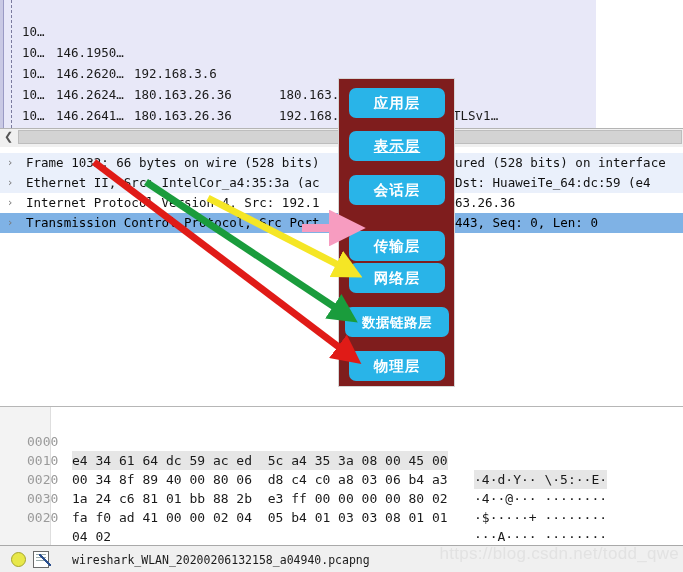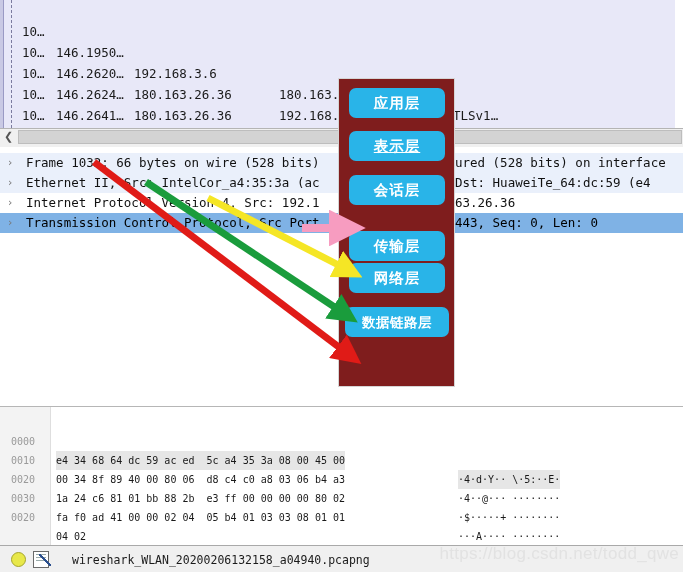--- a/index.html
+++ b/index.html
@@ -15,21 +15,21 @@
     width: 683px;
     height: 572px;
     overflow: hidden;
     background: #ffffff;
   }
 
   
   .packet-list {
     position: absolute;
     left: 0; top: 0;
-    width: 675px; height: 128px;
+    width: 596px; height: 128px;
     background: #e8e8f8;
     overflow: hidden;
   }
   .pl-leftedge {
     position: absolute;
     left: 0; top: 0; width: 3px; height: 128px;
     background: #c9c9e4;
     border-right: 1px solid #9a9ac4;
   }
   .pl-focus {
@@ -123,24 +123,24 @@
     overflow: hidden;
   }
   .hex-gutter {
     position: absolute;
     left: 0; top: 0; width: 50px; height: 139px;
     background: #f3f3f3;
     border-right: 1px solid #dedede;
   }
   .hex-row {
     position: absolute;
-    left: 0;
+    left: 16px;
     height: 19px;
     line-height: 19px;
-    font-size: 10px;
+    font-size: 13px;
     white-space: pre;
   }
   .hex-off {
     position: absolute; left: 11px;
     color: #9a9a9a;
   }
   .hex-bytes {
     position: absolute; left: 56px;
     color: #1a1a1a;
     letter-spacing: 0px;
@@ -342,21 +342,21 @@
       <span class="dt-arrow">›</span>
       <span class="dt-text">Transmission Control Protocol, Src Port              rt: 443, Seq: 0, Len: 0</span>
     </div>
   </div>
 
   <div class="hex-pane">
     <div class="hex-gutter"></div>
 
     <div class="hex-row" style="top:6px;">
       <span class="hex-off">0000</span>
-      <span class="hex-bytes hex-hl">e4 34 68 64 dc 59 ac ed  5c a4 35 3a 08 00 45 00</span>
+      <span class="hex-bytes hex-hl">e4 34 61 64 dc 59 ac ed  5c a4 35 3a 08 00 45 00</span>
       <span class="hex-ascii hex-hl">·4·d·Y·· \·5:··E·</span>
     </div>
     <div class="hex-row" style="top:25px;">
       <span class="hex-off">0010</span>
       <span class="hex-bytes">00 34 8f 89 40 00 80 06  d8 c4 c0 a8 03 06 b4 a3</span>
       <span class="hex-ascii">·4··@··· ········</span>
     </div>
     <div class="hex-row" style="top:44px;">
       <span class="hex-off">0020</span>
       <span class="hex-bytes">1a 24 c6 81 01 bb 88 2b  e3 ff 00 00 00 00 80 02</span>
@@ -381,20 +381,21 @@
   </div>
   <div class="watermark">https://blog.csdn.net/todd_qwe</div>
 
   <div class="osi-panel">
     <div class="osi-btn" style="top:9px;">应用层</div>
     <div class="osi-btn" style="top:52px;text-decoration:underline;">表示层</div>
     <div class="osi-btn" style="top:96px;">会话层</div>
     <div class="osi-btn" style="top:152px;">传输层</div>
     <div class="osi-btn" style="top:184px;">网络层</div>
     <div class="osi-btn wide" style="top:228px;">数据链路层</div>
+    <div class="osi-btn" style="top:272px;">物理层</div>
   </div>
 
   <svg class="arrows" viewBox="0 0 683 572">
     <defs>
       <marker id="ah-red" viewBox="0 0 10 10" refX="6" refY="5" markerWidth="4.2" markerHeight="4.2" orient="auto">
         <path d="M 0 0 L 10 5 L 0 10 z" fill="#e01b17"></path>
       </marker>
       <marker id="ah-green" viewBox="0 0 10 10" refX="6" refY="5" markerWidth="4.2" markerHeight="4.2" orient="auto">
         <path d="M 0 0 L 10 5 L 0 10 z" fill="#1a9c3c"></path>
       </marker>

